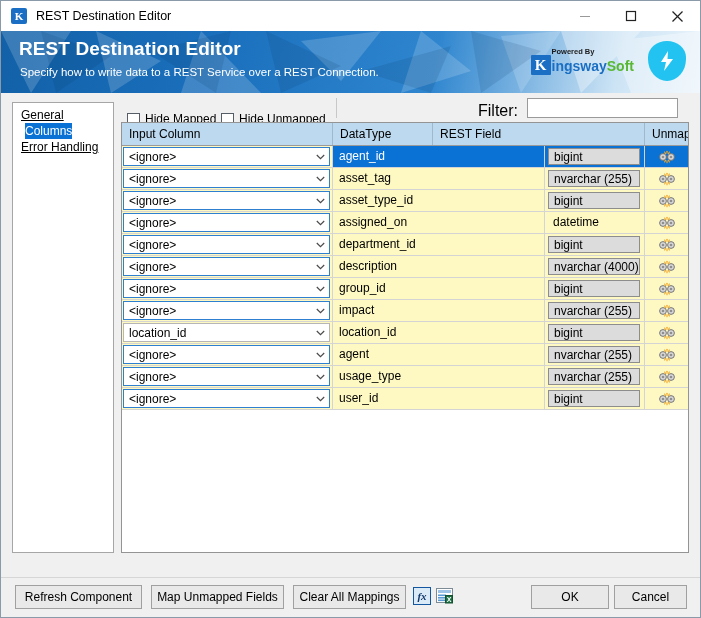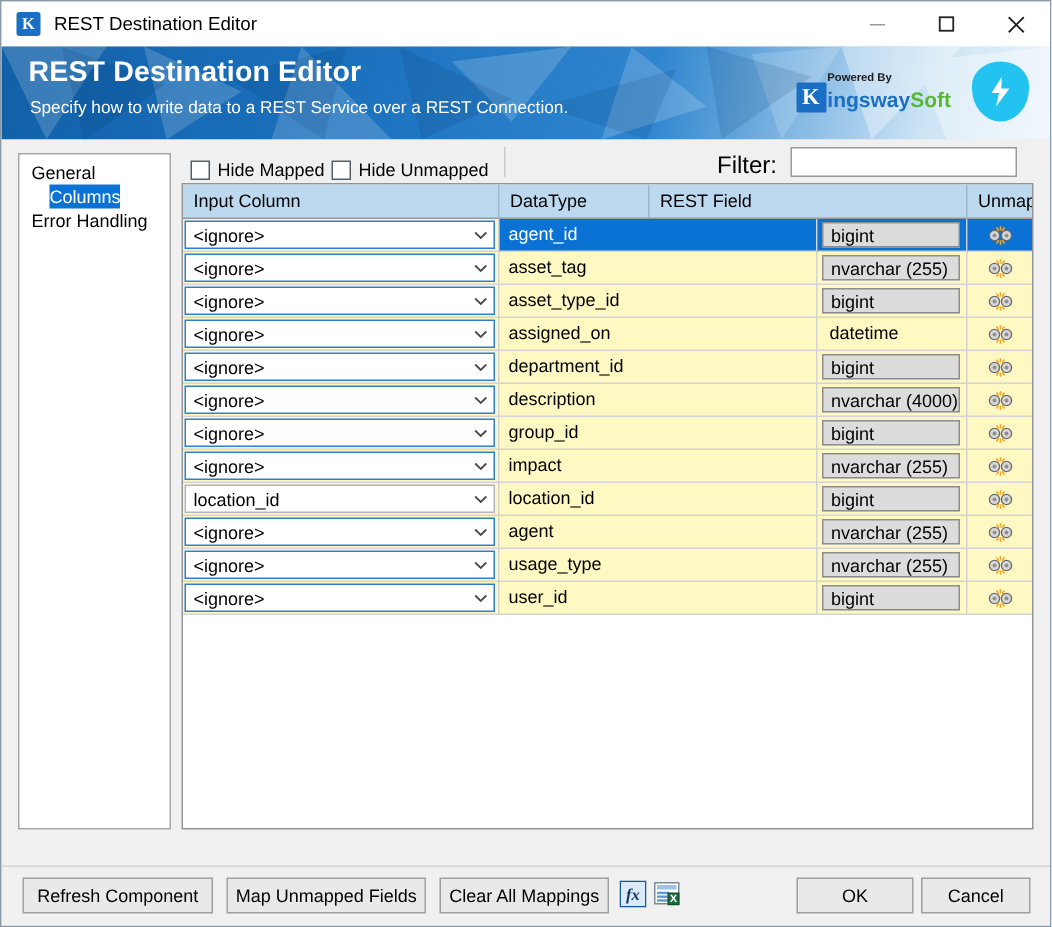--- a/index.html
+++ b/index.html
@@ -150,51 +150,52 @@
   
   .sidebar {
     position: absolute;
     left: 11px; top: 9px;
     width: 102px;
     height: 451px;
     background: #ffffff;
     border: 1px solid #a6a6a6;
     box-sizing: border-box;
     padding: 4px 0 0 0;
+    text-decoration: underline;
   }
   .side-item {
     height: 16px;
     line-height: 16px;
     padding-left: 8px;
     font-size: 12px;
     white-space: nowrap;
     color: #000000;
   }
   .side-item.selected {
     background: #0a72d4;
     color: #ffffff;
     display: inline-block;
     padding-right: 0;
-    margin-left: 20px;
+    margin-left: 12px;
     padding-left: 0;
   }
   .side-row-sel { height: 16px; }
 
   
   .optbar {
     position: absolute;
     left: 120px; top: 4px;
     width: 568px;
     height: 22px;
   }
   .chk-wrap {
     position: absolute;
     display: flex;
     align-items: center;
-    top: 9px;
+    top: 15px;
   }
   .chk-box {
     width: 13px; height: 13px;
     border: 1px solid #555e66;
     background: #ffffff;
     box-sizing: border-box;
   }
   .chk-label {
     margin-left: 5px;
     font-size: 12px;

